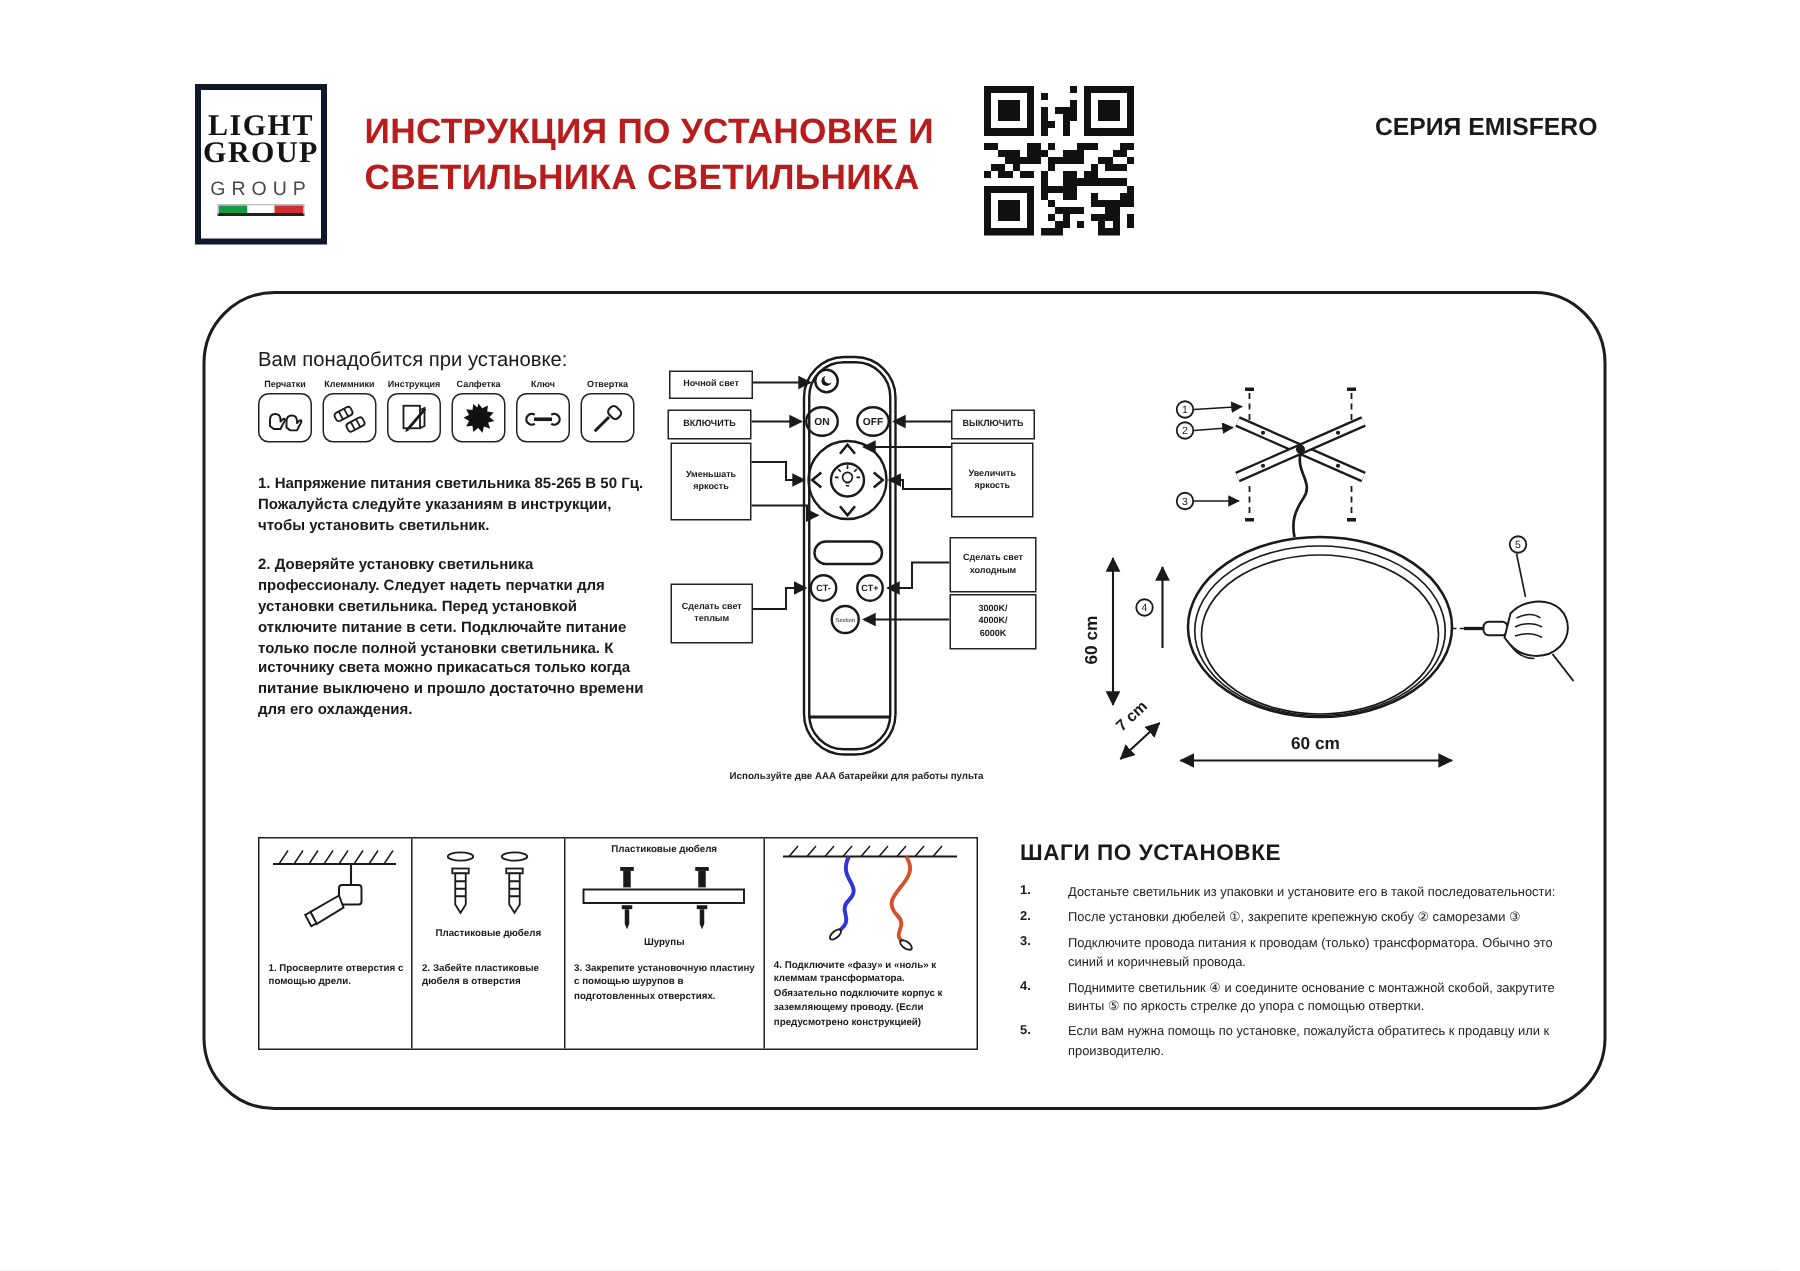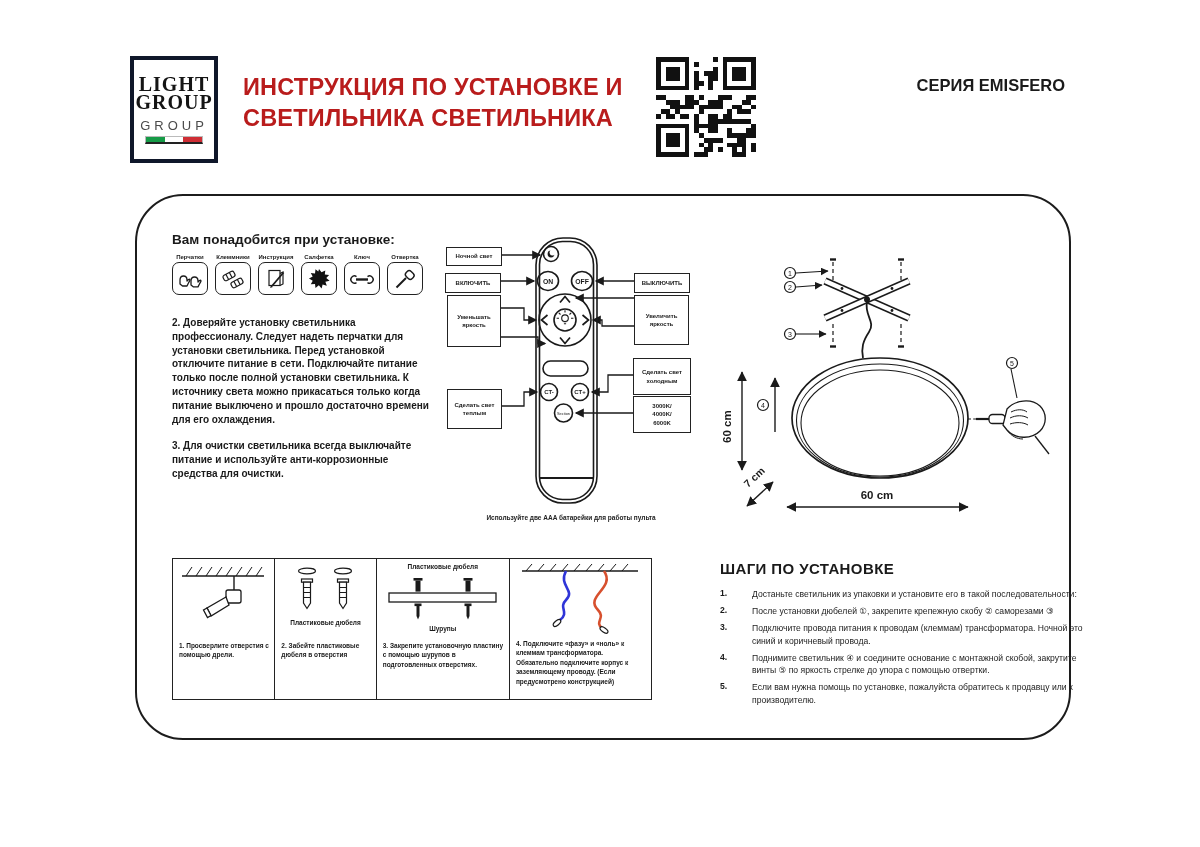--- a/index.html
+++ b/index.html
@@ -17,21 +17,21 @@
   .logo-flag span{flex:1}
   .doc-title{left:243px;top:72px;width:420px;font-size:23.5px;font-weight:700;line-height:1.32;color:#b91c1c;letter-spacing:.2px}
   .series-block{left:780px;top:76px;width:285px;text-align:right}
   .series-line{font-size:16.5px;font-weight:800}
   .article-line{font-size:20.5px;font-weight:800;margin-top:10px;letter-spacing:.5px}
 
   
   .main-box{left:135px;top:194px;width:932px;height:542px;border:2.5px solid #1c1c1c;border-radius:48px}
 
   
-  .tools-head{left:172px;top:232px;font-size:13.5px;font-weight:700}
+  .tools-head{left:172px;top:232px;font-size:13.5px;font-weight:400}
   .tools-row{left:172px;top:254px;width:254px;display:flex;gap:7px}
   .tool{width:36px;display:flex;flex-direction:column;align-items:center}
   .tool-label{font-size:6px;font-weight:700;margin-bottom:2px;white-space:nowrap}
   .tool-box{width:34px;height:31px;border:1.8px solid #222;border-radius:7px;display:flex;align-items:center;justify-content:center;background:#fff}
   .paras{left:172px;top:316px;width:264px;font-size:10px;font-weight:700;line-height:1.38}
   .paras p{margin:0 0 13px 0}
 
   
   .lblbox{position:absolute;border:1.2px solid #222;background:#fff;display:flex;align-items:center;justify-content:center;
           text-align:center;font-weight:700;line-height:1.35;font-size:6px;padding:1px}
@@ -39,21 +39,21 @@
 
   
   .panels{left:172px;top:558px;width:478px;height:140px;border:1.5px solid #222;display:flex;background:#fff}
   .cell{position:relative;height:100%}
   .cell+ .cell{border-left:1.5px solid #222}
   .c1{width:102px}.c2{width:101px}.c3{width:133px}.c4{width:142px}
   .cap{position:absolute;left:6px;right:5px;top:82px;font-size:6.5px;font-weight:700;line-height:1.45}
   .plabel{position:absolute;left:0;right:0;text-align:center;font-size:6.5px;font-weight:800}
 
   
-  .steps{left:720px;top:560px;width:372px}
+  .steps{left:680px;top:560px;width:372px}
   .steps-head{font-size:15px;font-weight:800;letter-spacing:.4px}
   .steps-list{margin-top:11px}
   .step{display:flex;margin-bottom:4px}
   .step-n{width:32px;flex:none;font-size:8.6px;font-weight:800}
   .step-t{flex:1;font-size:8.6px;font-weight:400;line-height:1.5;color:#222}
 
   .footer{left:0;right:0;top:781px;text-align:center;font-size:17.5px;font-weight:800;color:#111}
 </style>
 </head>
 <body>
@@ -279,22 +279,22 @@
       <div class="tool-box">
         <svg width="24" height="22" viewBox="0 0 24 22" fill="none" stroke="#1a1a1a">
           <line x1="3.5" y1="19.5" x2="13" y2="10" stroke-width="2"></line>
           <rect x="12.5" y="3.5" width="8.5" height="7" rx="2.8" transform="rotate(45 16.7 7)" stroke-width="1.4" fill="#fff"></rect>
         </svg>
       </div>
     </div>
   </div>
 
   <div class="abs paras">
+    <p>1. Напряжение питания светильника 85-265 В 50 Гц. Пожалуйста следуйте указаниям в инструкции, чтобы установить светильник.</p>
     <p>2. Доверяйте установку светильника профессионалу. Следует надеть перчатки для установки светильника. Перед установкой отключите питание в сети. Подключайте питание только после полной установки светильника. К источнику света можно прикасаться только когда питание выключено и прошло достаточно времени для его охлаждения.</p>
-    <p>3. Для очистки светильника всегда выключайте питание и используйте анти-коррозионные средства для очистки.</p>
   </div>
 
   <div class="abs" style="left:440px;top:225px;width:262px;height:312px">
     <svg width="262" height="312" viewBox="0 0 262 312">
       <defs>
         <marker id="ah1" orient="auto" markerWidth="8" markerHeight="8" refX="6" refY="3.5">
           <polygon points="0,0 7,3.5 0,7" fill="#1a1a1a"></polygon>
         </marker>
       </defs>
 
@@ -507,21 +507,21 @@
       <div class="step">
         <div class="step-n">1.</div>
         <div class="step-t">Достаньте светильник из упаковки и установите его в такой последовательности:</div>
       </div>
       <div class="step">
         <div class="step-n">2.</div>
         <div class="step-t">После установки дюбелей ①, закрепите крепежную скобу ② саморезами ③</div>
       </div>
       <div class="step">
         <div class="step-n">3.</div>
-        <div class="step-t">Подключите провода питания к проводам (клеммам) трансформатора. Ночной это синий и коричневый провода.</div>
+        <div class="step-t">Подключите провода питания к проводам (только) трансформатора. Обычно это синий и коричневый провода.</div>
       </div>
       <div class="step">
         <div class="step-n">4.</div>
         <div class="step-t">Поднимите светильник ④ и соедините основание с монтажной скобой, закрутите винты ⑤ по яркость стрелке до упора с помощью отвертки.</div>
       </div>
       <div class="step">
         <div class="step-n">5.</div>
         <div class="step-t">Если вам нужна помощь по установке, пожалуйста обратитесь к продавцу или к производителю.</div>
       </div>
     </div>

